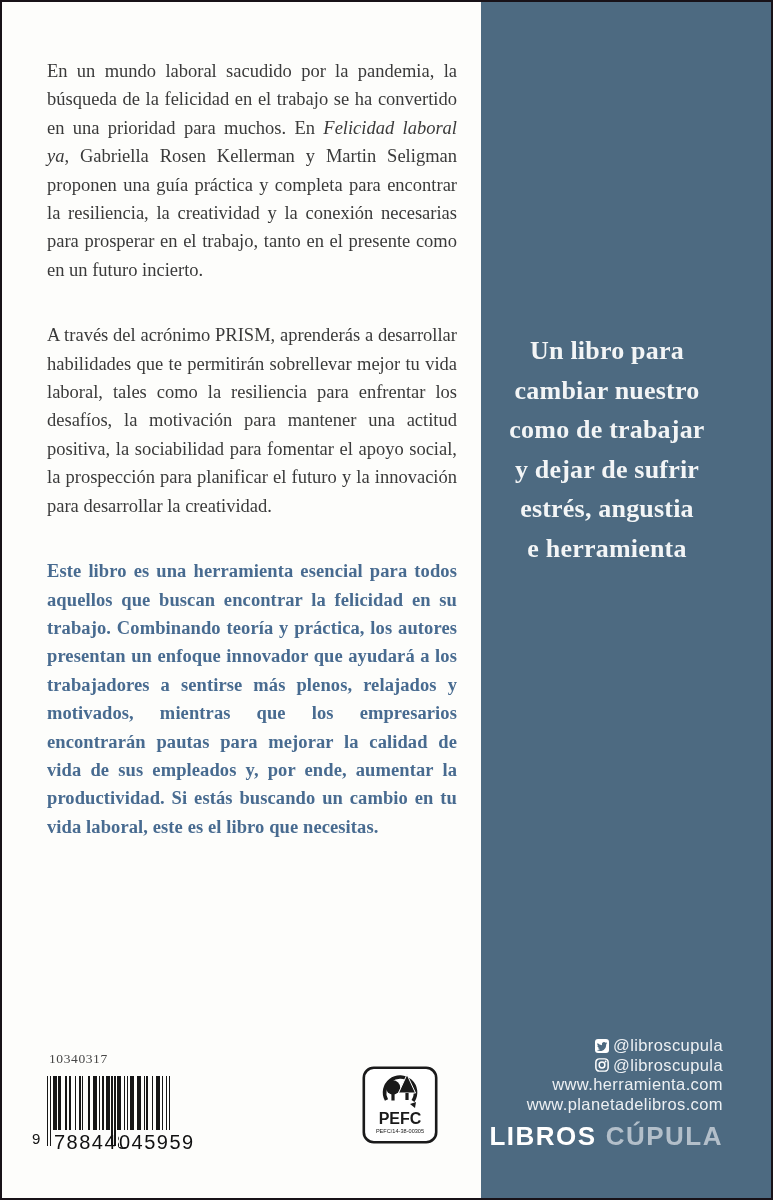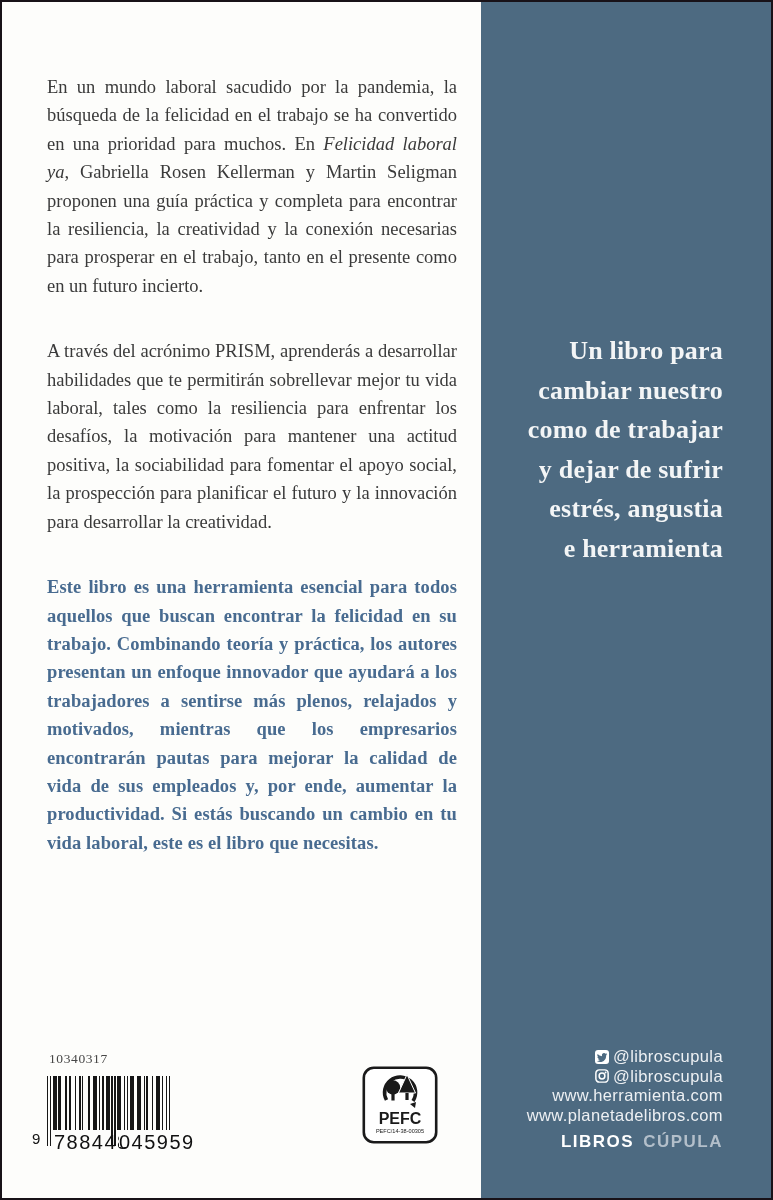--- a/index.html
+++ b/index.html
@@ -21,21 +21,21 @@
   .left-col{
     position:absolute;left:0;top:0;bottom:0;width:481px;
     background:#fdfdfb;
   }
   .synopsis{
     position:absolute;left:47px;top:57px;width:410px;
     color:#3a3a3a;
     font-size:18.5px;line-height:28.4px;
     text-align:justify;
   }
-  .synopsis p{margin:16px 0 37px 0;}
+  .synopsis p{margin:0 0 37px 0;}
   .synopsis .accent{
     color:#486b90;
     font-weight:bold;
     letter-spacing:.1px;
   }
   
   .product-code{
     position:absolute;left:49px;top:1051px;
     font-family:Liberation Serif, serif;
     font-size:13.5px;color:#474747;letter-spacing:.6px;
@@ -60,42 +60,42 @@
   .ean-g2{left:72px;width:55px;}
   
   .pefc{position:absolute;left:362px;top:1066px;}
   
   .right-panel{
     position:absolute;left:481px;top:0;bottom:0;right:0;
     background:#4d6a81;
   }
   .quote{
     position:absolute;top:331px;left:10px;right:50px;
-    text-align:right;
+    text-align:center;
     color:#f3f5f6;
     font-weight:bold;
     font-size:26px;line-height:39.5px;
     letter-spacing:.2px;
   }
   .social{
     position:absolute;right:50px;left:0;bottom:48px;
     font-family:"Liberation Sans", sans-serif;
     color:#edf0f3;
   }
   .social-row{
     display:flex;justify-content:flex-end;align-items:center;
     gap:4px;
     font-size:16.5px;line-height:19.5px;
     letter-spacing:.4px;
   }
   .social-row .icn{display:inline-flex;flex:0 0 auto;}
   .publisher-logo{
     margin-top:7px;
     text-align:right;
-    font-size:17px;font-weight:bold;letter-spacing:1.5px;
+    font-size:26px;font-weight:bold;letter-spacing:1.5px;
     white-space:nowrap;
   }
   .publisher-logo .w1{color:#ffffff;}
   .publisher-logo .w2{color:#b3bfca;margin-left:9px;}
 </style>
 </head>
 <body>
 
 <div class="page">
   <div class="frame"></div>

